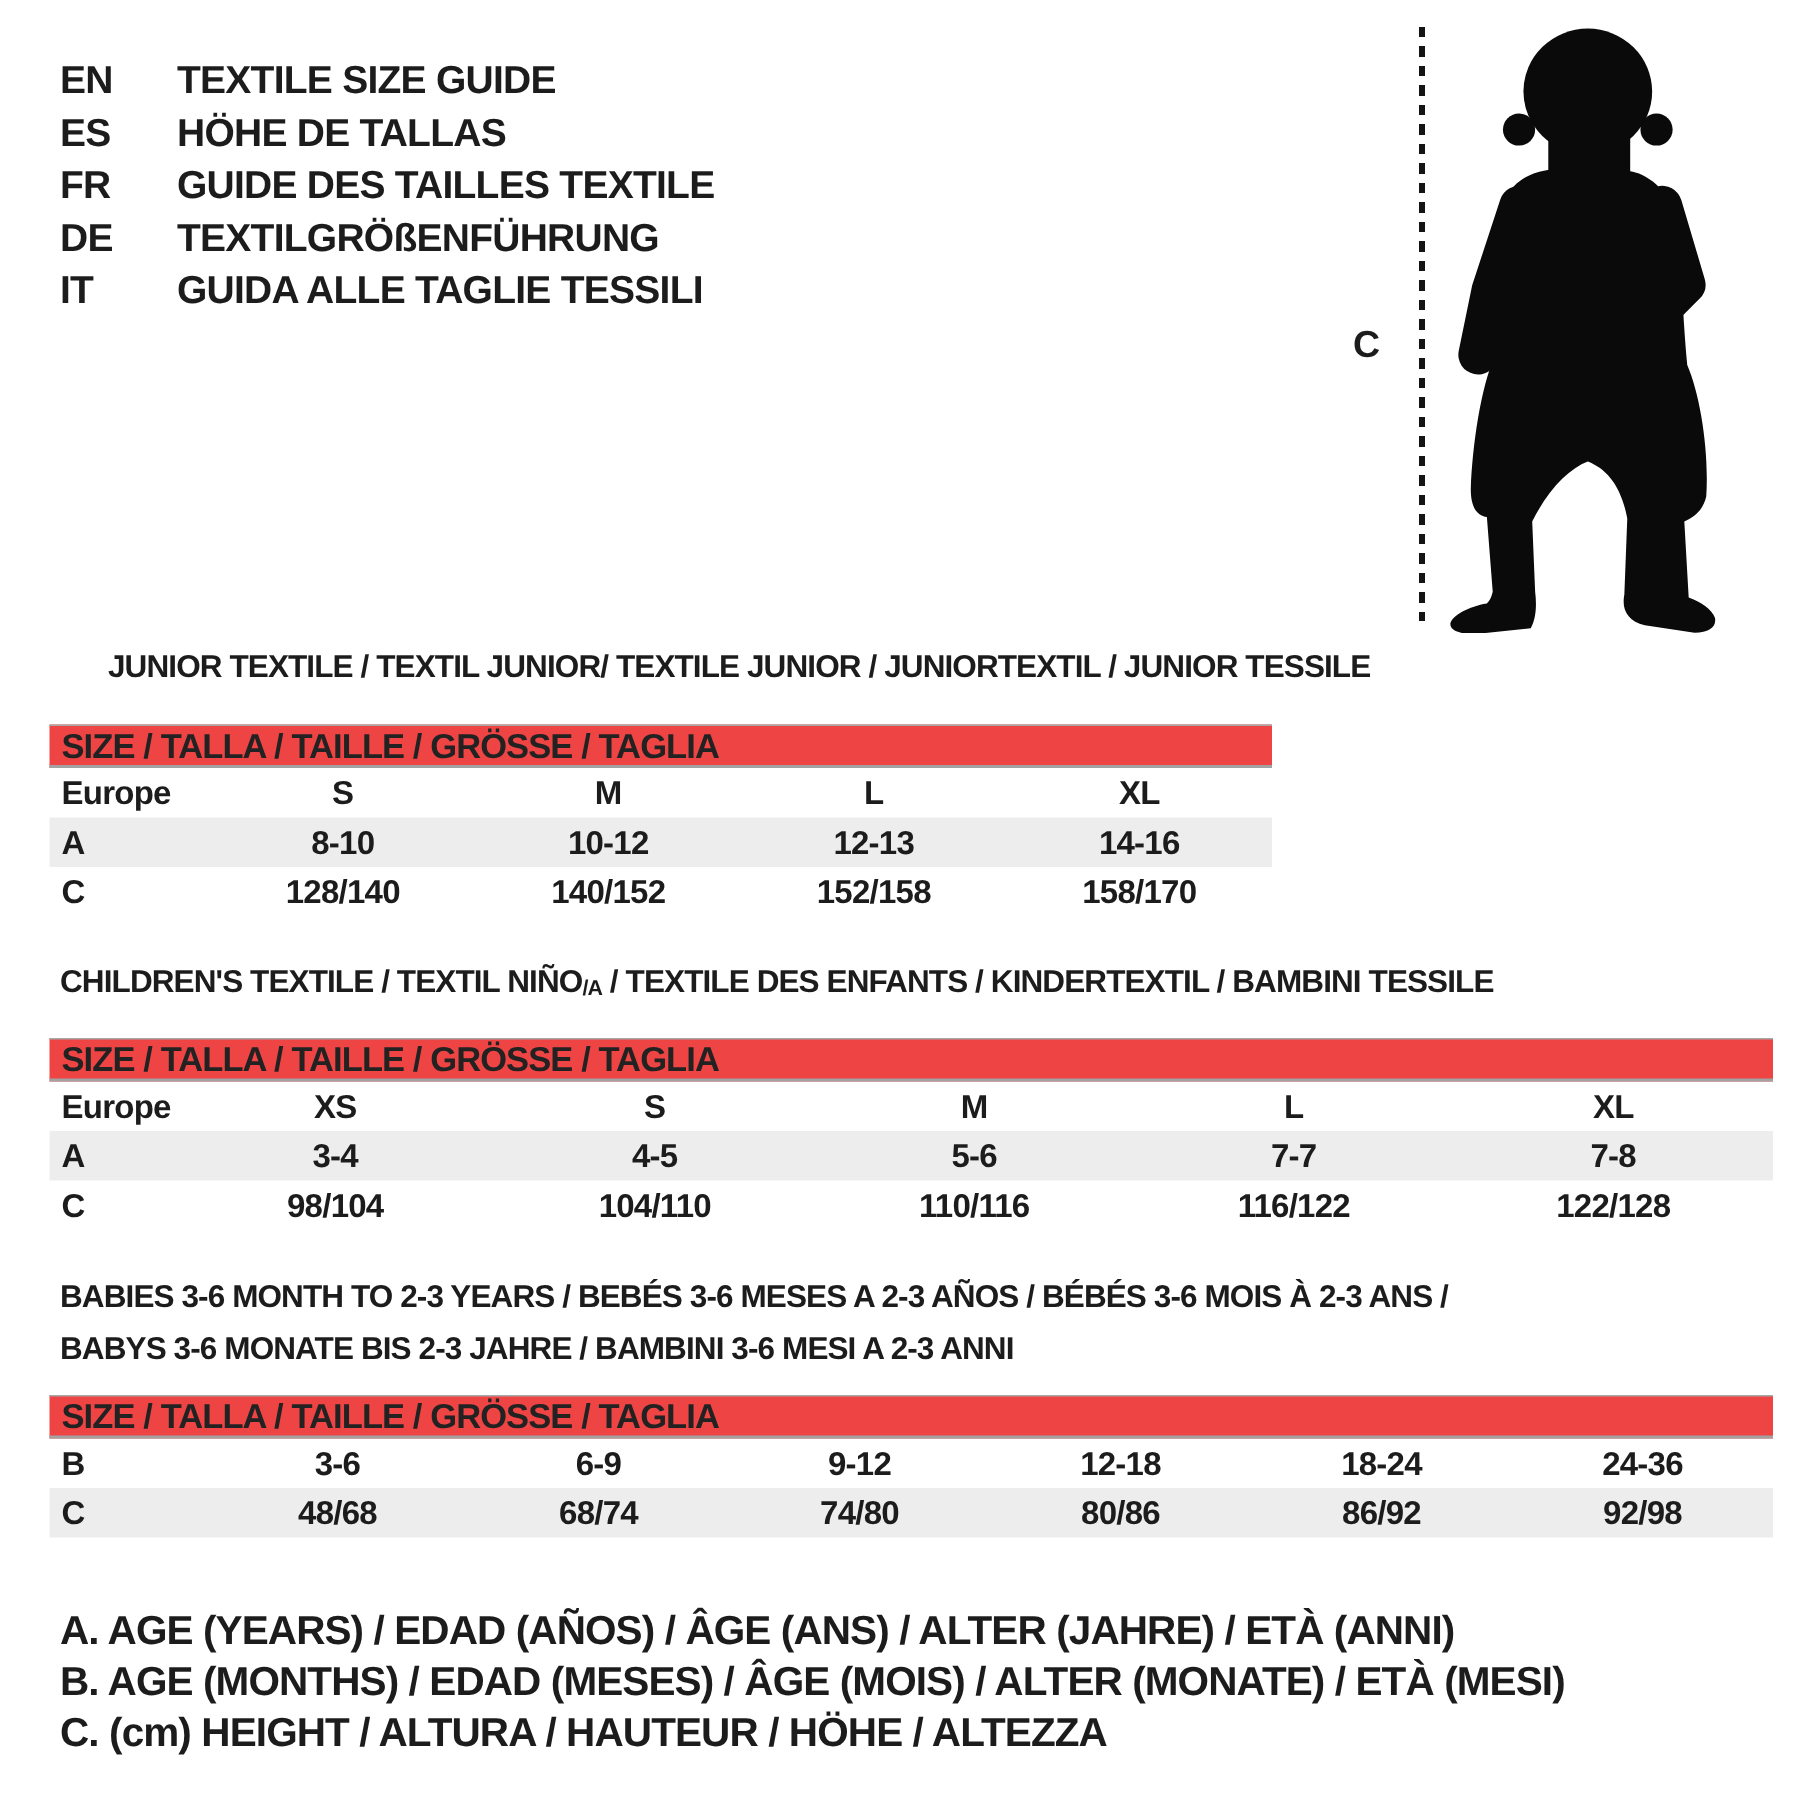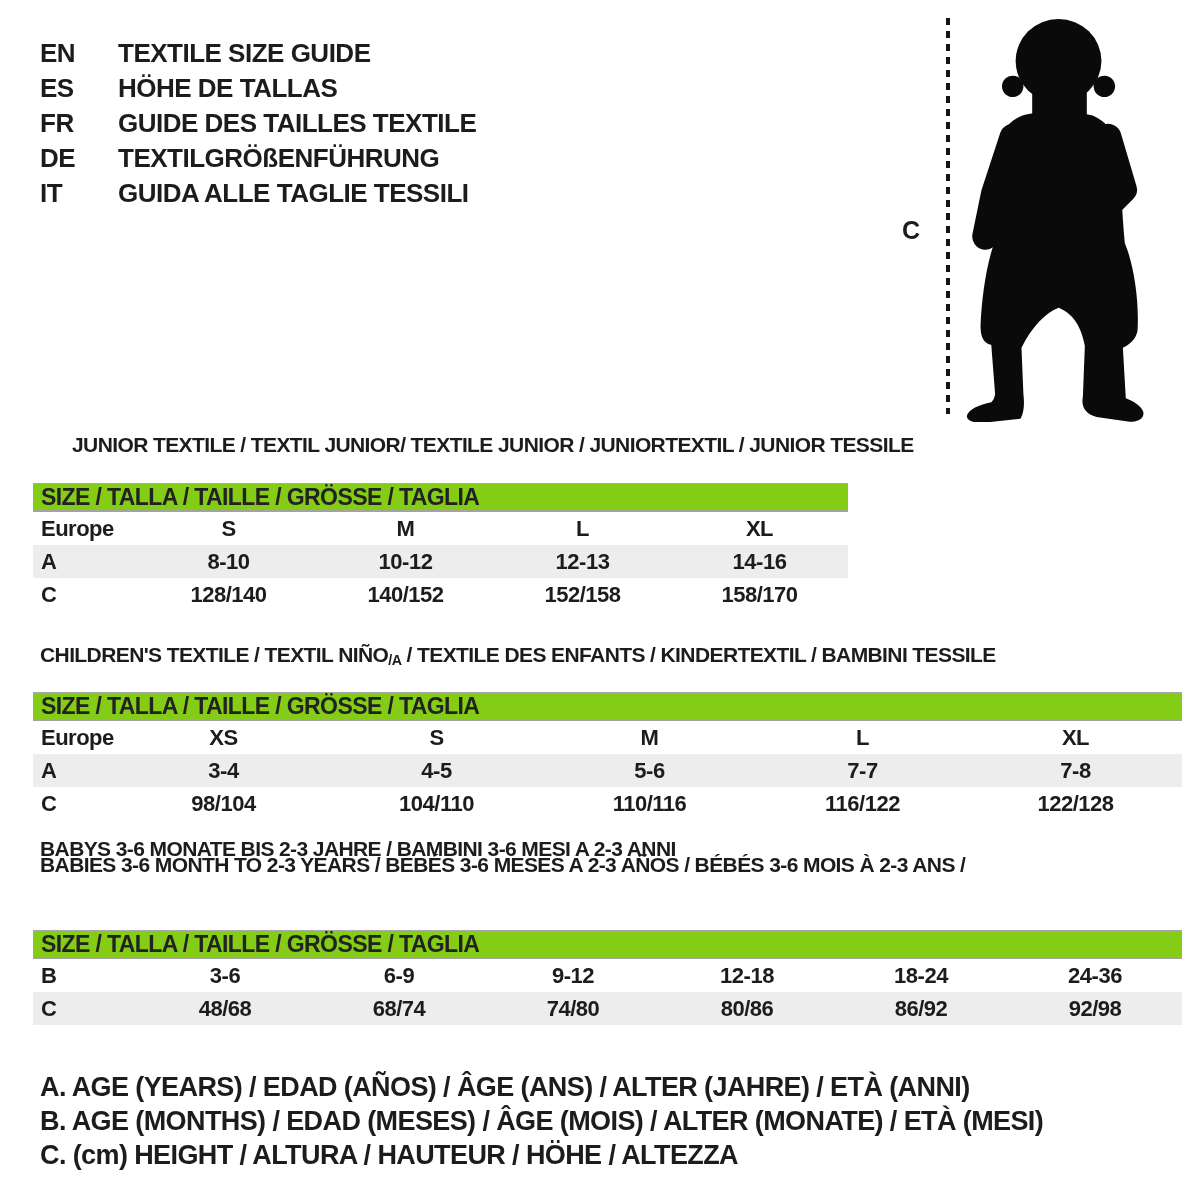--- a/index.html
+++ b/index.html
@@ -24,21 +24,21 @@
   .figure-label{left:902px;top:216px;font-size:25px;font-weight:700;}
   .silhouette{left:962px;top:12px;}
 
   
   .sec-title{font-size:21px;font-weight:700;letter-spacing:-0.6px;white-space:nowrap;}
   .sub-a{font-size:0.68em;vertical-align:-0.18em;}
 
   
   .size-table{position:absolute;}
   .bar{
-    height:29px;background:#84cc16;border-top:1px solid #a8a8a8;border-bottom:2px solid #a2a2a2;
+    height:29px;background:#ef4444;border-top:1px solid #a8a8a8;border-bottom:2px solid #a2a2a2;
     display:flex;align-items:center;padding-left:8px;box-sizing:border-box;
     font-size:23px;font-weight:700;letter-spacing:-0.6px;color:#222;
   }
   .trow{display:grid;height:33px;align-items:center;
         font-size:22px;font-weight:700;letter-spacing:-0.5px;}
   .trow .lab{text-align:left;padding-left:8px;}
   .trow .cell{text-align:center;}
   .alt{background:#ededed;}
   .cols-j{grid-template-columns:107px repeat(4,1fr);}
   .cols-c{grid-template-columns:84px repeat(5,1fr);}
@@ -160,21 +160,21 @@
     <span class="lab">C</span>
     <span class="cell">98/104</span>
     <span class="cell">104/110</span>
     <span class="cell">110/116</span>
     <span class="cell">116/122</span>
     <span class="cell">122/128</span>
   </div>
 </div>
 
 <div class="abs sec-title" style="left:40px;top:853px;">BABIES 3-6 MONTH TO 2-3 YEARS / BEBÉS 3-6 MESES A 2-3 AÑOS / BÉBÉS 3-6 MOIS À 2-3 ANS /</div>
-<div class="abs sec-title" style="left:40px;top:837px;">BABYS 3-6 MONATE BIS 2-3 JAHRE / BAMBINI 3-6 MESI A 2-3 ANNI</div>
+<div class="abs sec-title" style="left:40px;top:888px;">BABYS 3-6 MONATE BIS 2-3 JAHRE / BAMBINI 3-6 MESI A 2-3 ANNI</div>
 <div class="size-table" style="left:33px;top:930px;width:1149px;">
   <div class="bar">SIZE / TALLA / TAILLE / GRÖSSE / TAGLIA</div>
   <div class="trow cols-b">
     <span class="lab">B</span>
     <span class="cell">3-6</span>
     <span class="cell">6-9</span>
     <span class="cell">9-12</span>
     <span class="cell">12-18</span>
     <span class="cell">18-24</span>
     <span class="cell">24-36</span>

